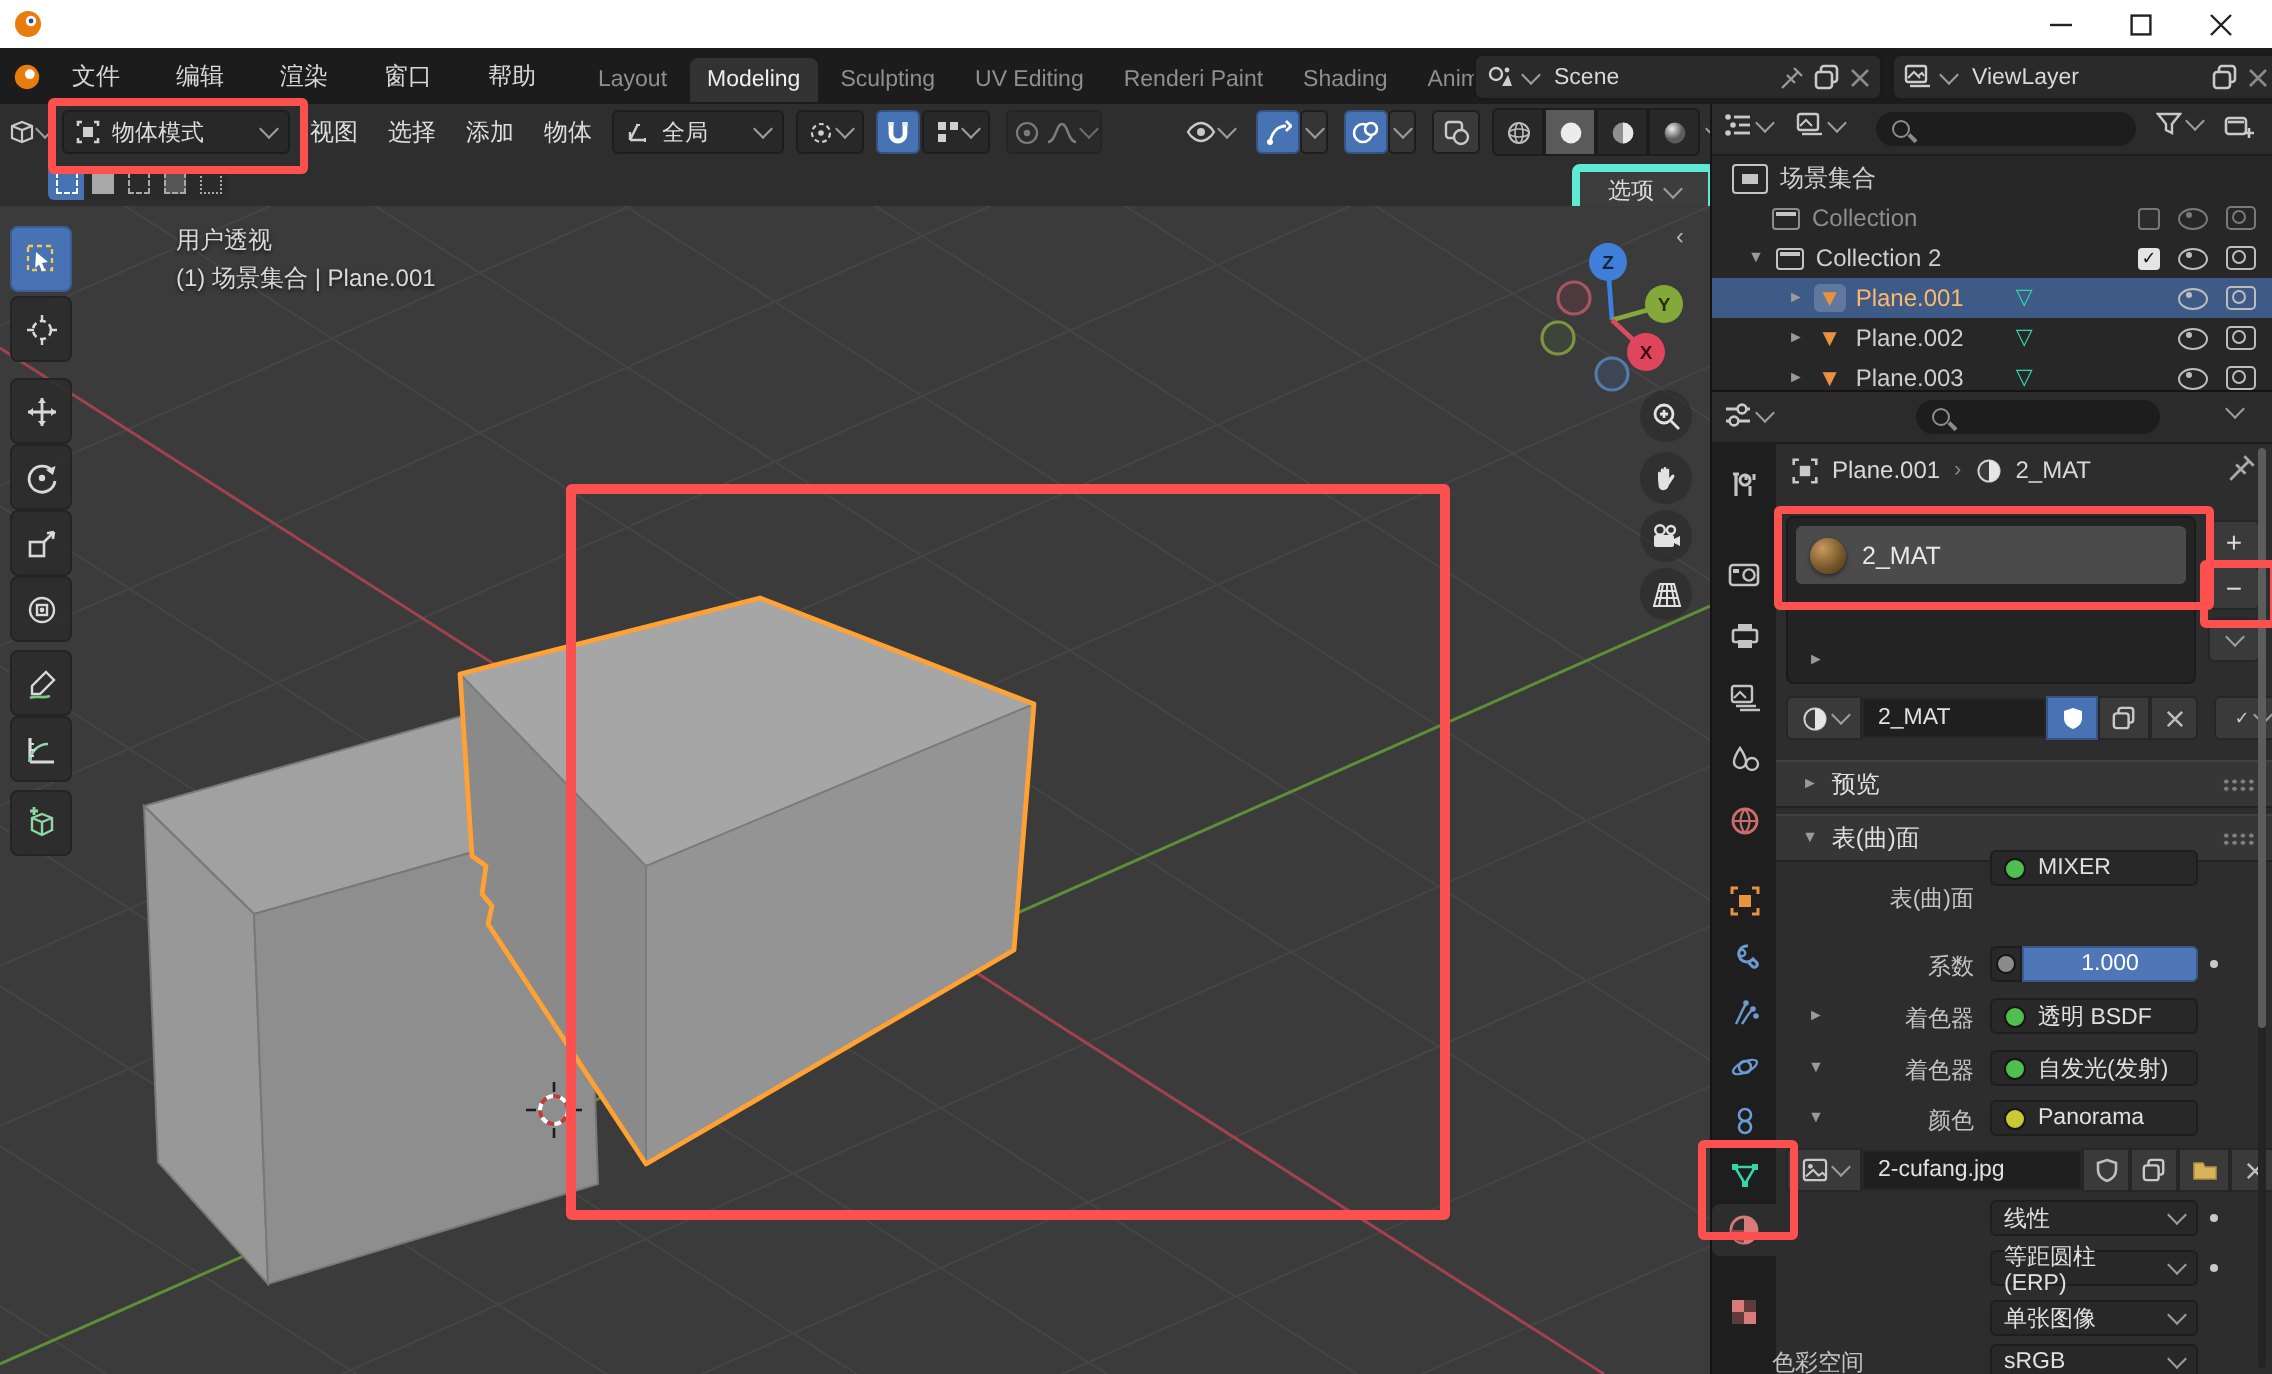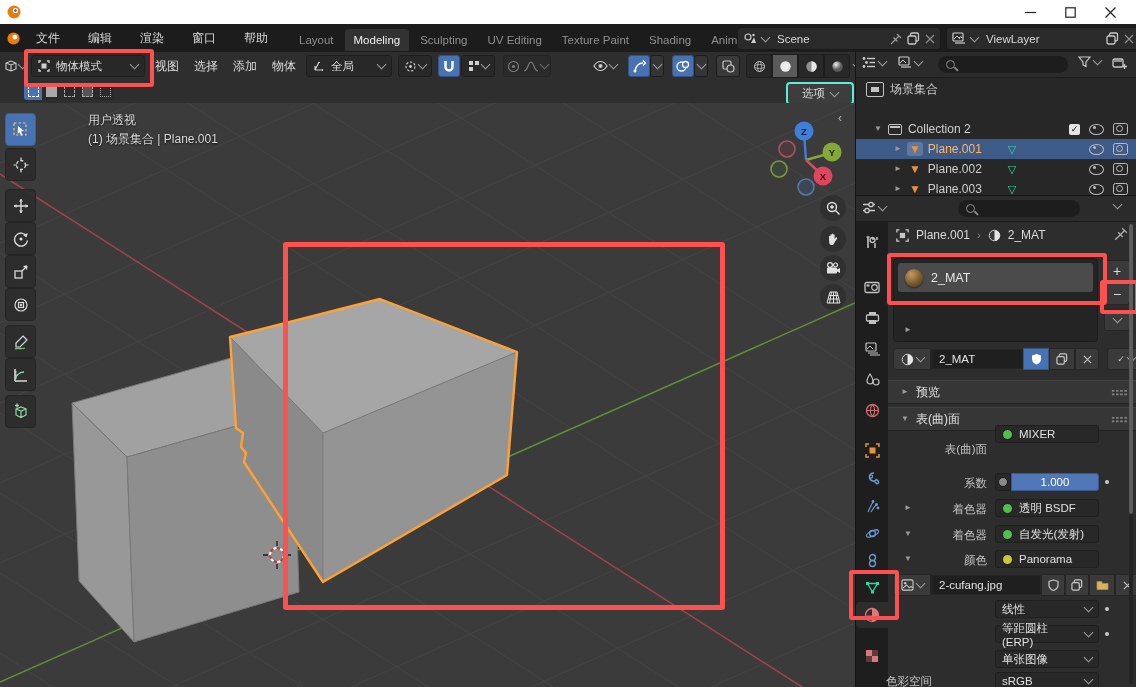--- a/index.html
+++ b/index.html
@@ -120,21 +120,21 @@
       <span class="menuitem">编辑</span>
       <span class="menuitem">渲染</span>
       <span class="menuitem">窗口</span>
       <span class="menuitem">帮助</span>
     </div>
     <div class="flex abs" style="left:290px;top:3px;height:25px;gap:2px;">
       <span class="wstab">Layout</span>
       <span class="wstab active">Modeling</span>
       <span class="wstab">Sculpting</span>
       <span class="wstab">UV Editing</span>
-      <span class="wstab">Texture Paint</span>
+      <span class="wstab">Renderi Paint</span>
       <span class="wstab">Shading</span>
       <span class="wstab">Animation</span>
       <span class="wstab">Renderi</span>
     </div>
 
     <div class="idblock" style="left:737px;width:192px;">
       <svg width="14" height="13" viewBox="0 0 14 13">
         <circle cx="5" cy="5" r="3" fill="none" stroke="#cfcfcf" stroke-width="1.2"></circle>
         <path d="M8,11 L11,5.5 L13,11 Z" fill="#cfcfcf"></path>
           <circle cx="10.5" cy="3" r="1.2" fill="#cfcfcf"></circle>
@@ -311,21 +311,21 @@
       <div class="flex" style="width:18px;height:17px;background:#2a2a2a;justify-content:center;">
         <div style="width:9px;height:9px;border:1.3px dashed #a8a8a8;"></div>
       </div>
       <div class="flex" style="width:18px;height:17px;background:#2a2a2a;justify-content:center;">
         <div style="width:9px;height:9px;border:1.3px dashed #a8a8a8;background:#555;"></div>
       </div>
       <div class="flex" style="width:18px;height:17px;background:#2a2a2a;border-radius:0 3px 3px 0;justify-content:center;">
         <div style="width:9px;height:9px;border:1.3px dotted #a8a8a8;"></div>
       </div>
     </div>
-    <div class="abs flex" style="left:786px;top:2px;width:64px;height:19px;background:#3d3d3d;border:2px solid #5eead4;border-radius:4px;justify-content:center;gap:6px;">
+    <div class="abs flex" style="left:786px;top:2px;width:64px;height:19px;background:#3d3d3d;border:4px solid #5eead4;border-radius:4px;justify-content:center;gap:6px;">
       <span style="color:#dadada;font-size:11.5px;">选项</span>
       <span class="chev"></span>
     </div>
   </div>
 
   <div id="viewport">
     <svg width="855" height="584" viewBox="0 0 855 584">
 
       <g stroke="#454545" stroke-width="1">
         <line x1="0" y1="-440" x2="855" y2="107"></line>
@@ -530,20 +530,30 @@
     </div>
 
     <div class="orow" style="top:27px;">
       <span style="width:10px;"></span>
       <span style="display:inline-flex;width:16px;height:13px;border:1.4px solid #c4c4c4;border-radius:2px;align-items:center;justify-content:center;margin-right:6px;">
         <span style="width:8px;height:5px;background:#c4c4c4;"></span>
       </span>
       <span>场景集合</span>
     </div>
 
+    <div class="orow" style="top:47px;color:#8d8d8d;">
+      <span style="width:30px;"></span>
+      <span class="colico" style="border-color:#8d8d8d;margin-right:6px;"></span>
+      <span>Collection</span>
+      <span style="margin-left:auto;display:flex;gap:9px;align-items:center;margin-right:8px;">
+        <span class="cbox off"></span>
+        <span class="eyei" style="opacity:.55"></span>
+        <span class="cami" style="opacity:.55"></span>
+      </span>
+    </div>
 
     <div class="orow" style="top:67px;">
       <span style="width:18px;"></span>
       <span class="expand">▼</span>
       <span class="colico" style="margin:0 6px 0 6px;"></span>
       <span>Collection 2</span>
       <span style="margin-left:auto;display:flex;gap:9px;align-items:center;margin-right:8px;">
         <span class="cbox on">✓</span>
         <span class="eyei"></span>
         <span class="cami"></span>

